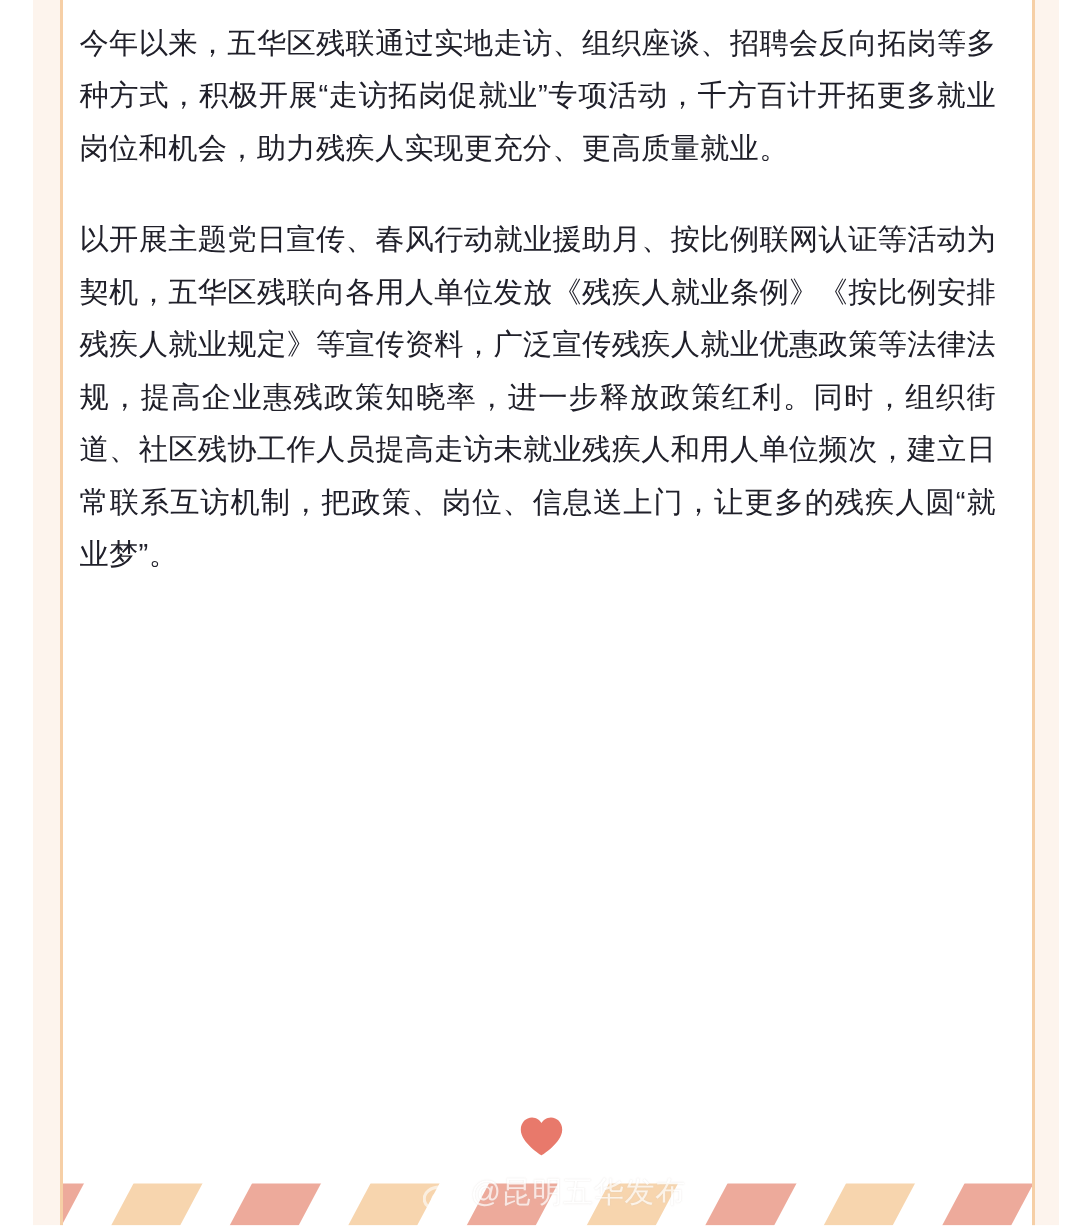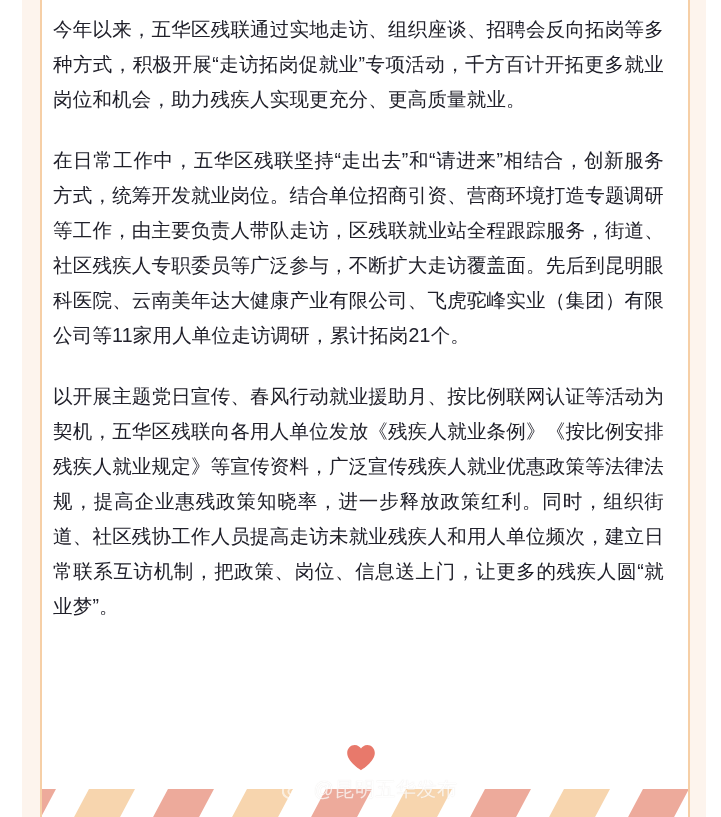--- a/index.html
+++ b/index.html
@@ -103,21 +103,21 @@
 
   
   #watermark {
     position: absolute;
     left: 18px;
     right: 0;
     top: 776px;
     height: 32px;
     display: flex;
     justify-content: center;
-    align-items: flex-start;
+    align-items: flex-end;
     gap: 6px;
     pointer-events: none;
   }
   #watermark .wm-logo { display: block; opacity: 0.62; }
   #watermark .wm-text {
     font-size: 20px;
     color: #ffffff;
     opacity: 0.72;
     letter-spacing: 0.5px;
     text-shadow: 0 0 1px rgba(200,190,185,0.65);
@@ -130,21 +130,20 @@
 
 <div id="page">
 
   <div class="side-band left" style="background: rgb(253, 244, 237);"></div>
   <div class="side-band right" style="background: rgb(253, 244, 237);"></div>
   <div class="rule left" style="background: rgb(246, 207, 166);"></div>
   <div class="rule right" style="background: rgb(246, 207, 166);"></div>
 
   <div id="article">
     <p class="para" style="color: rgb(32, 32, 42);">今年以来，五华区残联通过实地走访、组织座谈、招聘会反向拓岗等多种方式，积极开展“走访拓岗促就业”专项活动，千方百计开拓更多就业岗位和机会，助力残疾人实现更充分、更高质量就业。</p>
-    <p class="para" style="color: rgb(32, 32, 42);">在日常工作中，五华区残联坚持“走出去”和“请进来”相结合，创新服务方式，统筹开发就业岗位。结合单位招商引资、营商环境打造专题调研等工作，由主要负责人带队走访，区残联就业站全程跟踪服务，街道、社区残疾人专职委员等广泛参与，不断扩大走访覆盖面。先后到昆明眼科医院、云南美年达大健康产业有限公司、飞虎驼峰实业（集团）有限公司等11家用人单位走访调研，累计拓岗21个。</p>
     <p class="para" style="color: rgb(32, 32, 42);">以开展主题党日宣传、春风行动就业援助月、按比例联网认证等活动为契机，五华区残联向各用人单位发放《残疾人就业条例》《按比例安排残疾人就业规定》等宣传资料，广泛宣传残疾人就业优惠政策等法律法规，提高企业惠残政策知晓率，进一步释放政策红利。同时，组织街道、社区残协工作人员提高走访未就业残疾人和用人单位频次，建立日常联系互访机制，把政策、岗位、信息送上门，让更多的残疾人圆“就业梦”。</p>
   </div>
 
   <div id="heart-wrap">
     <svg class="heart-svg" width="30" height="27" viewBox="0 0 30 27" aria-hidden="true">
       <path d="M15 26.2C15 26.2 1.2 17.8 1.2 9.1 1.2 4.3 4.7 1 8.7 1c3 0 5.2 1.9 6.3 3.6C16.1 2.9 18.3 1 21.3 1 25.3 1 28.8 4.3 28.8 9.1c0 8.7-13.8 17.1-13.8 17.1z" fill="#e8796b"></path>
     </svg>
   </div>
 
   <div id="stripes">

